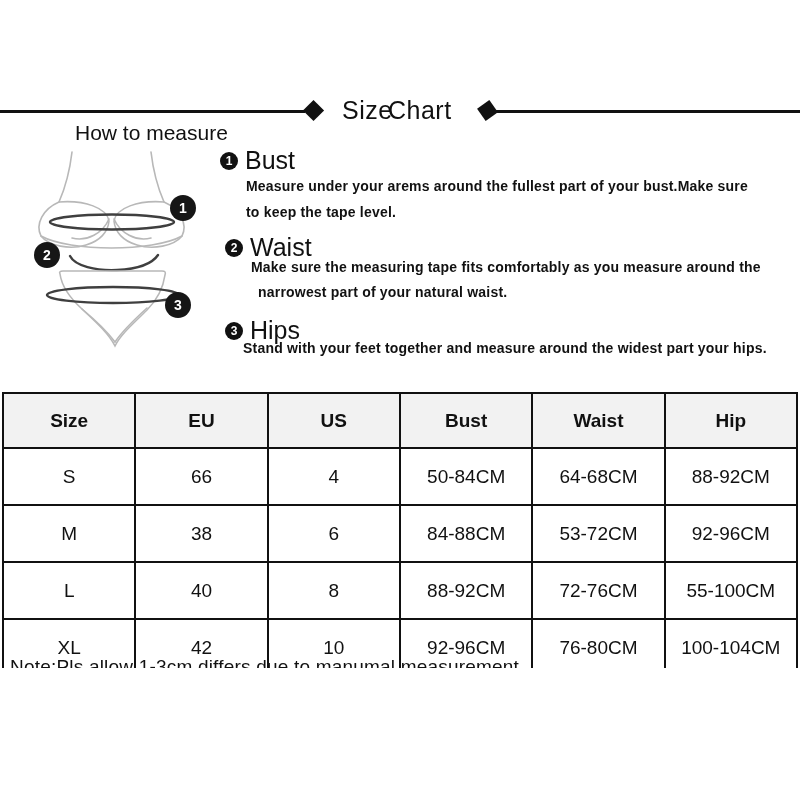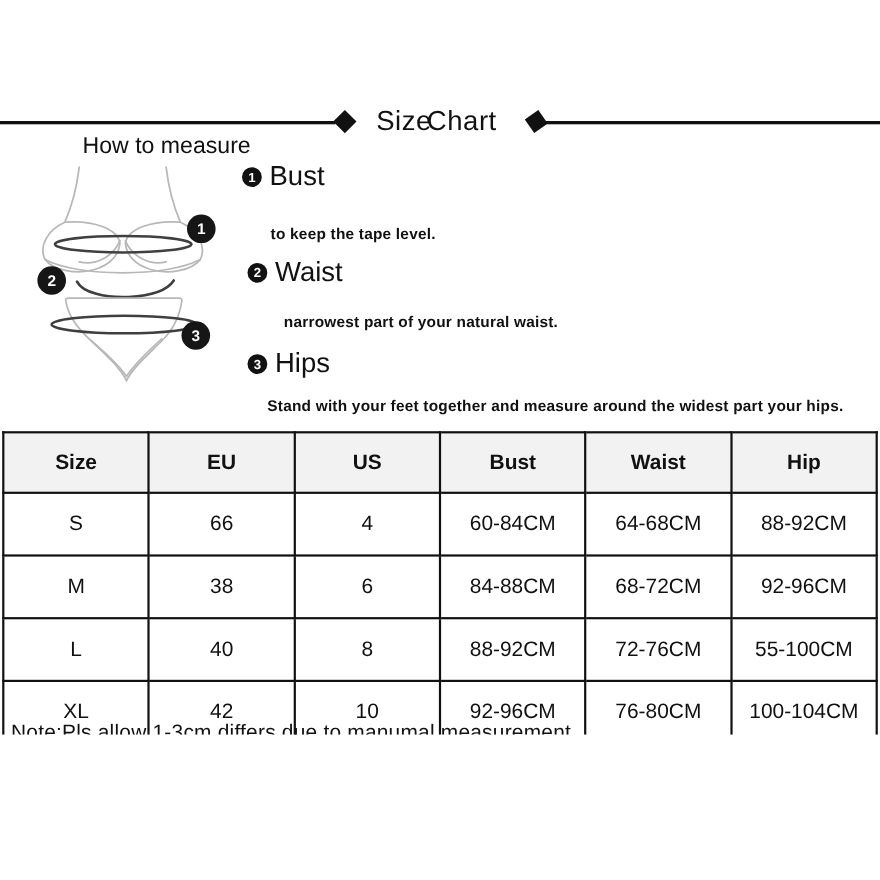--- a/index.html
+++ b/index.html
@@ -37,21 +37,21 @@
   .step-num{
     width:18px;height:18px;border-radius:50%;background:#111111;color:#ffffff;
     font-size:12px;font-weight:bold;display:flex;align-items:center;justify-content:center;flex:0 0 18px;
   }
   .step-title{font-size:25px;}
   .step-line{position:absolute;font-size:14px;font-weight:bold;letter-spacing:0.2px;white-space:nowrap;}
   .s0l0{left:246px;top:178px;}
   .s0l1{left:246px;top:204px;}
   .s1l0{left:251px;top:259px;}
   .s1l1{left:258px;top:284px;}
-  .s2l0{left:243px;top:361px;}
+  .s2l0{left:243px;top:340px;}
   
   .size-table{
     position:absolute;left:2px;top:392px;width:796px;
     border-collapse:collapse;table-layout:fixed;
   }
   .size-table th,.size-table td{
     border:2px solid #111111;height:55px;text-align:center;vertical-align:middle;padding:0;
   }
   .size-table th{background:#f2f2f2;font-size:19px;font-weight:bold;height:53px;}
   .size-table td{font-size:19px;font-weight:normal;background:#ffffff;}
@@ -93,26 +93,28 @@
   </svg>
 
   <div class="marker m1">1</div>
   <div class="marker m2">2</div>
   <div class="marker m3">3</div>
 
   <div class="step-head h-bust">
     <span class="step-num">1</span>
     <span class="step-title">Bust</span>
   </div>
+  <div class="step-line s0l0">Measure under your arems around the fullest part of your bust.Make sure</div>
   <div class="step-line s0l1">to keep the tape level.</div>
 
   <div class="step-head h-waist">
     <span class="step-num">2</span>
     <span class="step-title">Waist</span>
   </div>
+  <div class="step-line s1l0">Make sure the measuring tape fits comfortably as you measure around the</div>
   <div class="step-line s1l1">narrowest part of your natural waist.</div>
 
   <div class="step-head h-hips">
     <span class="step-num">3</span>
     <span class="step-title">Hips</span>
   </div>
   <div class="step-line s2l0">Stand with your feet together and measure around the widest part your hips.</div>
 
   <table class="size-table">
     <thead>
@@ -123,30 +125,30 @@
         <th>Bust</th>
         <th>Waist</th>
         <th>Hip</th>
       </tr>
     </thead>
     <tbody>
       <tr>
         <td>S</td>
         <td>66</td>
         <td>4</td>
-        <td>60-84CM</td>
+        <td>50-84CM</td>
         <td>64-68CM</td>
         <td>88-92CM</td>
       </tr>
       <tr>
         <td>M</td>
         <td>38</td>
         <td>6</td>
         <td>84-88CM</td>
-        <td>68-72CM</td>
+        <td>53-72CM</td>
         <td>92-96CM</td>
       </tr>
       <tr>
         <td>L</td>
         <td>40</td>
         <td>8</td>
         <td>88-92CM</td>
         <td>72-76CM</td>
         <td>55-100CM</td>
       </tr>

